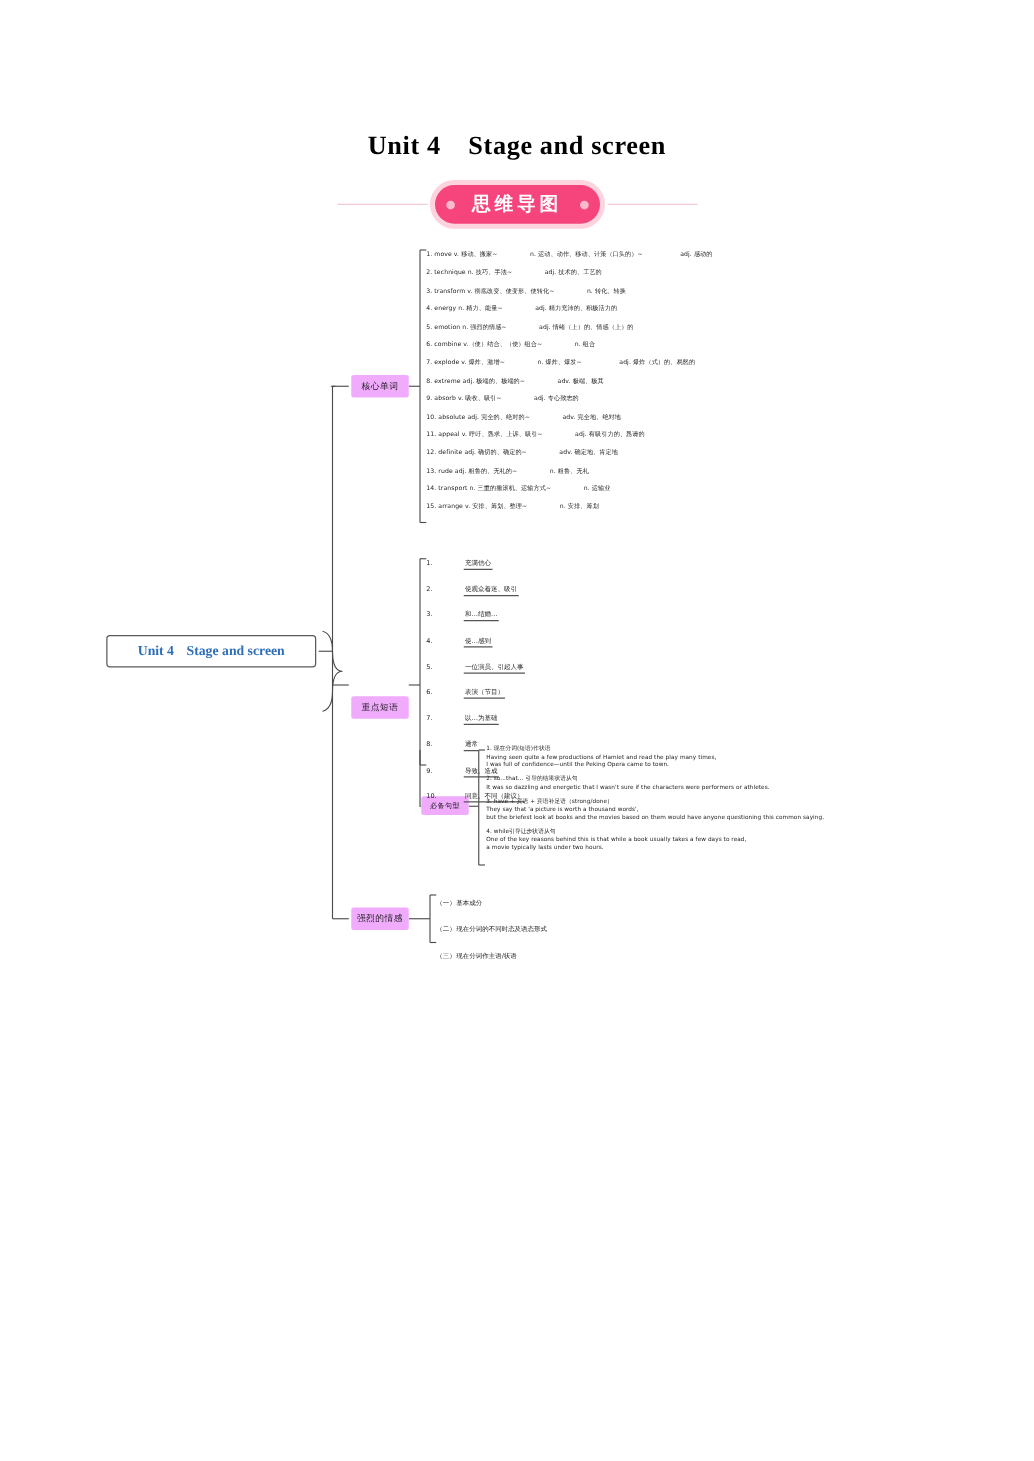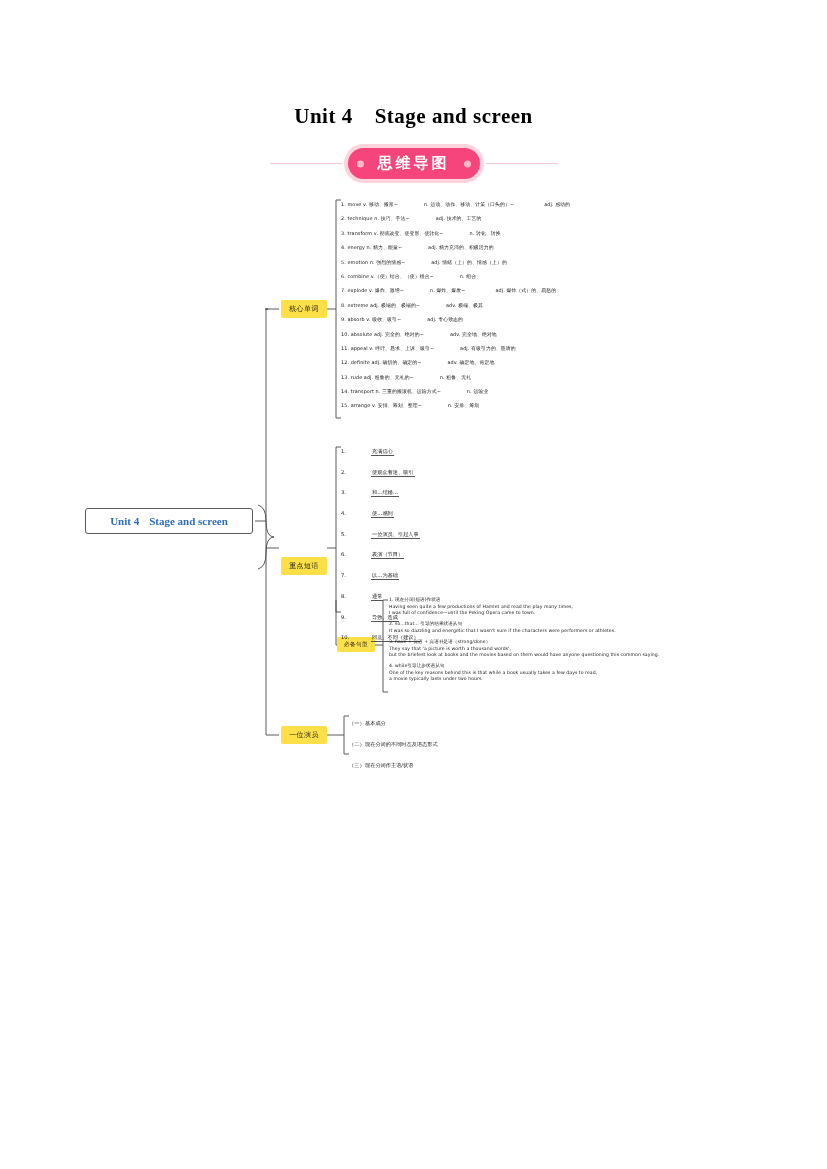--- a/index.html
+++ b/index.html
@@ -106,21 +106,21 @@
     font-size: 11px;
     color: #2f6fba;
     white-space: nowrap;
   }
   .root-node .title-gap { width: 10px; }
 
   .branch-node {
     position: absolute;
     height: 18px;
     box-sizing: border-box;
-    background: #fde047;
+    background: #f0abfc;
     border-radius: 2px;
     display: flex;
     align-items: center;
     justify-content: center;
     font-family: Liberation Mono, monospace;
     font-size: 7px;
     color: #1c1c1c;
     letter-spacing: 0.4px;
     white-space: nowrap;
   }
@@ -238,21 +238,21 @@
   <div class="branch-node" id="node-vocab">
     <span>核心单词</span>
   </div>
   <div class="branch-node" id="node-phrases">
     <span>重点短语</span>
   </div>
   <div class="branch-node" id="node-sent">
     <span>必备句型</span>
   </div>
   <div class="branch-node" id="node-grammar">
-    <span>一位演员</span>
+    <span>强烈的情感</span>
   </div>
 
   <div class="leaf-list" id="vocab-list">
     <div class="row"><span class="seg">1.</span> <span class="seg">move v. 移动、搬家~</span><span class="sp1"></span><span class="seg">n. 运动、动作、移动、计策（口头的）~</span><span class="sp2"></span><span class="seg">adj. 感动的</span></div>
     <div class="row"><span class="seg">2.</span> <span class="seg">technique n. 技巧、手法~</span><span class="sp1"></span><span class="seg">adj. 技术的、工艺的</span><span class="sp2"></span><span class="seg"></span></div>
     <div class="row"><span class="seg">3.</span> <span class="seg">transform v. 彻底改变、使变形、使转化~</span><span class="sp1"></span><span class="seg">n. 转化、转换</span><span class="sp2"></span><span class="seg"></span></div>
     <div class="row"><span class="seg">4.</span> <span class="seg">energy n. 精力、能量~</span><span class="sp1"></span><span class="seg">adj. 精力充沛的、积极活力的</span><span class="sp2"></span><span class="seg"></span></div>
     <div class="row"><span class="seg">5.</span> <span class="seg">emotion n. 强烈的情感~</span><span class="sp1"></span><span class="seg">adj. 情绪（上）的、情感（上）的</span><span class="sp2"></span><span class="seg"></span></div>
     <div class="row"><span class="seg">6.</span> <span class="seg">combine v.（使）结合、（使）组合~</span><span class="sp1"></span><span class="seg">n. 组合</span><span class="sp2"></span><span class="seg"></span></div>
     <div class="row"><span class="seg">7.</span> <span class="seg">explode v. 爆炸、激增~</span><span class="sp1"></span><span class="seg">n. 爆炸、爆发~</span><span class="sp2"></span><span class="seg">adj. 爆炸（式）的、易怒的</span></div>

